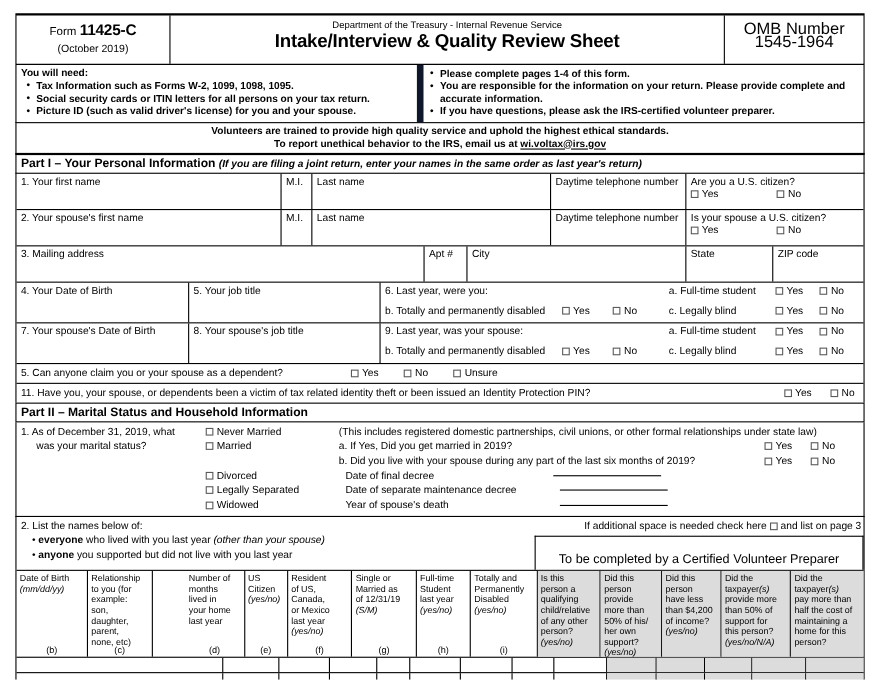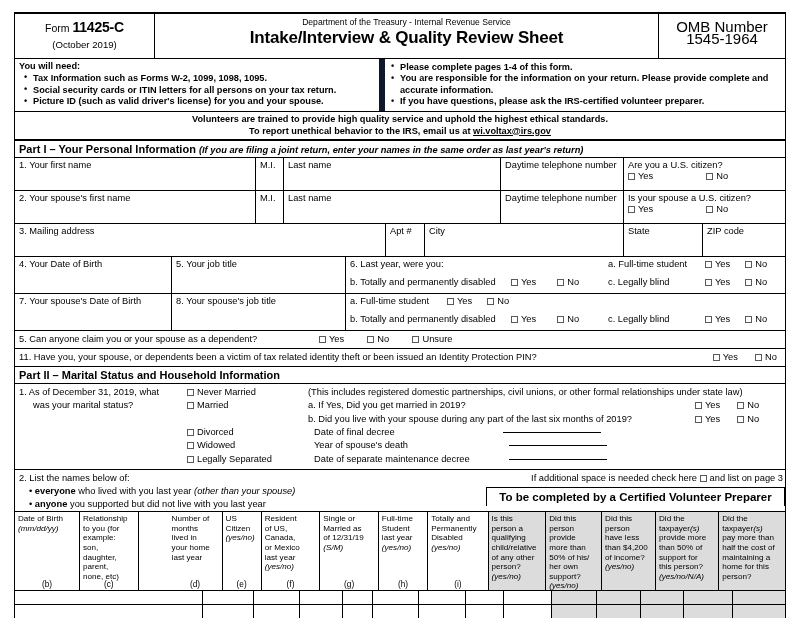--- a/index.html
+++ b/index.html
@@ -163,26 +163,26 @@
     display: inline-block;
     border-bottom: 1px solid #000;
     height: 9px;
     vertical-align: bottom;
   }
 
   
   .dep-wrap { border-left: 1px solid #000; border-right: 1px solid #000; }
   .prep-banner {
     font-size: 11.5px;
-    font-weight: bold;
+    font-weight: normal;
     text-align: center;
     border: 1px solid #000;
     border-bottom: none;
     box-sizing: border-box;
-    padding: 3px 0 2px 0;
+    padding: 15px 0 2px 0;
   }
   .dep-head {
     display: flex;
     border-top: 1px solid #000;
     border-bottom: 1px solid #000;
   }
   .dep-head .hc {
     box-sizing: border-box;
     border-right: 1px solid #000;
     padding: 2px 2px 0 3px;
@@ -330,20 +330,21 @@
             </div>
           </div>
         </div>
       </div>
 
       <div class="row">
         <div class="cell vline" style="width:157px;height:36px"><span>7. Your spouse's Date of Birth</span></div>
         <div class="cell vline" style="width:174px;height:36px"><span>8. Your spouse's job title</span></div>
         <div style="width:439px;height:36px;box-sizing:border-box">
           <div style="display:flex;height:18px">
+            <div class="cell" style="width:258px"><span>9. Last year, was your spouse:</span></div>
             <div class="cell" style="width:97px"><span>a. Full-time student</span></div>
             <div class="cell yn" style="width:84px">
               <span class="cb"></span><span>Yes</span>
               <span style="display:inline-block;width:10px"></span>
               <span class="cb"></span><span>No</span>
             </div>
           </div>
           <div style="display:flex;height:18px">
             <div class="cell" style="width:161px"><span>b. Totally and permanently disabled</span></div>
             <div class="cell yn" style="width:97px">
@@ -433,33 +434,33 @@
           <div style="display:flex">
             <div style="width:121px">
               <span class="cb"></span><span>Divorced</span>
             </div>
             <div style="width:195px;padding-left:6px">Date of final decree</div>
             <div style="width:110px"></div>
           </div>
 
           <div style="display:flex">
             <div style="width:121px">
-              <span class="cb"></span><span>Widowed</span>
-            </div>
-            <div style="width:195px;padding-left:6px">Year of spouse's death</div>
+              <span class="cb"></span><span>Legally Separated</span>
+            </div>
+            <div style="width:195px;padding-left:6px">Date of separate maintenance decree</div>
             <div style="width:110px;position:relative">
               <span class="uline" style="width:98px;position:absolute;left:0;top:-3px"></span>
             </div>
           </div>
 
           <div style="display:flex">
             <div style="width:121px">
-              <span class="cb"></span><span>Legally Separated</span>
-            </div>
-            <div style="width:195px;padding-left:6px">Date of separate maintenance decree</div>
+              <span class="cb"></span><span>Widowed</span>
+            </div>
+            <div style="width:195px;padding-left:6px">Year of spouse's death</div>
             <div style="width:110px;position:relative">
               <span class="uline" style="width:98px;position:absolute;left:0;top:-3px"></span>
             </div>
           </div>
         </div>
       </div>
 
       <div style="position:relative;height:0">
         <span class="uline" style="width:98px;position:absolute;left:484px;top:-43px"></span>
       </div>

